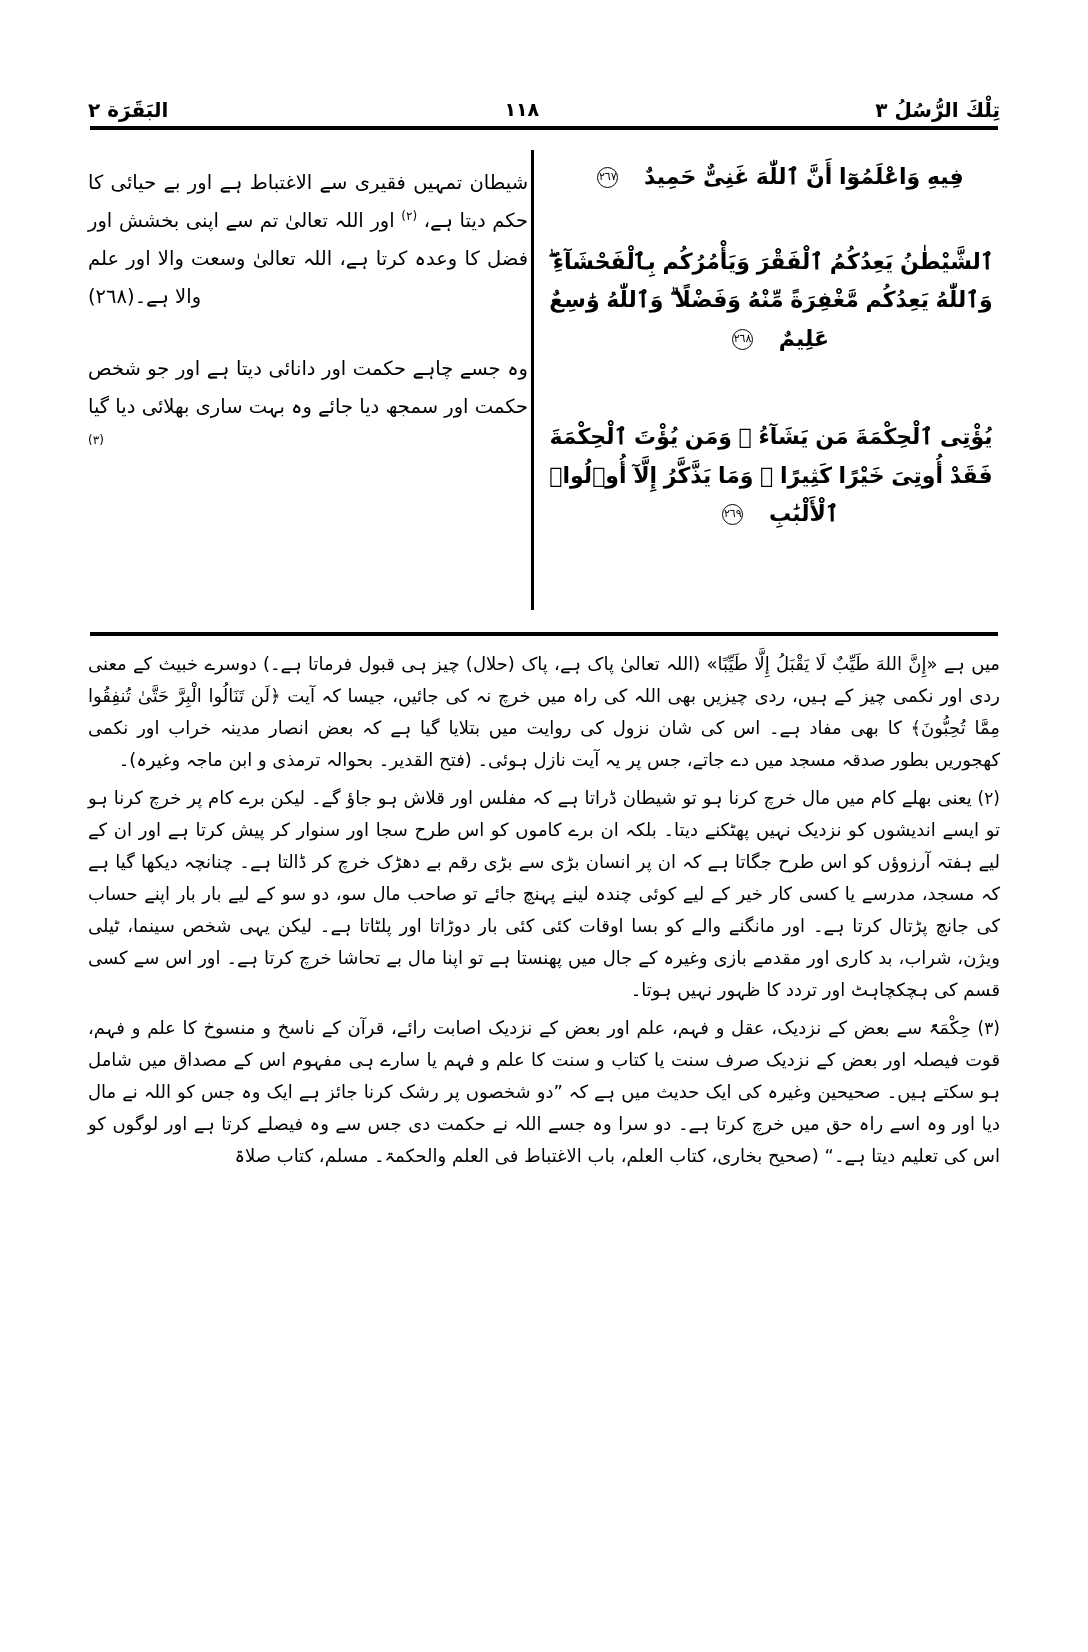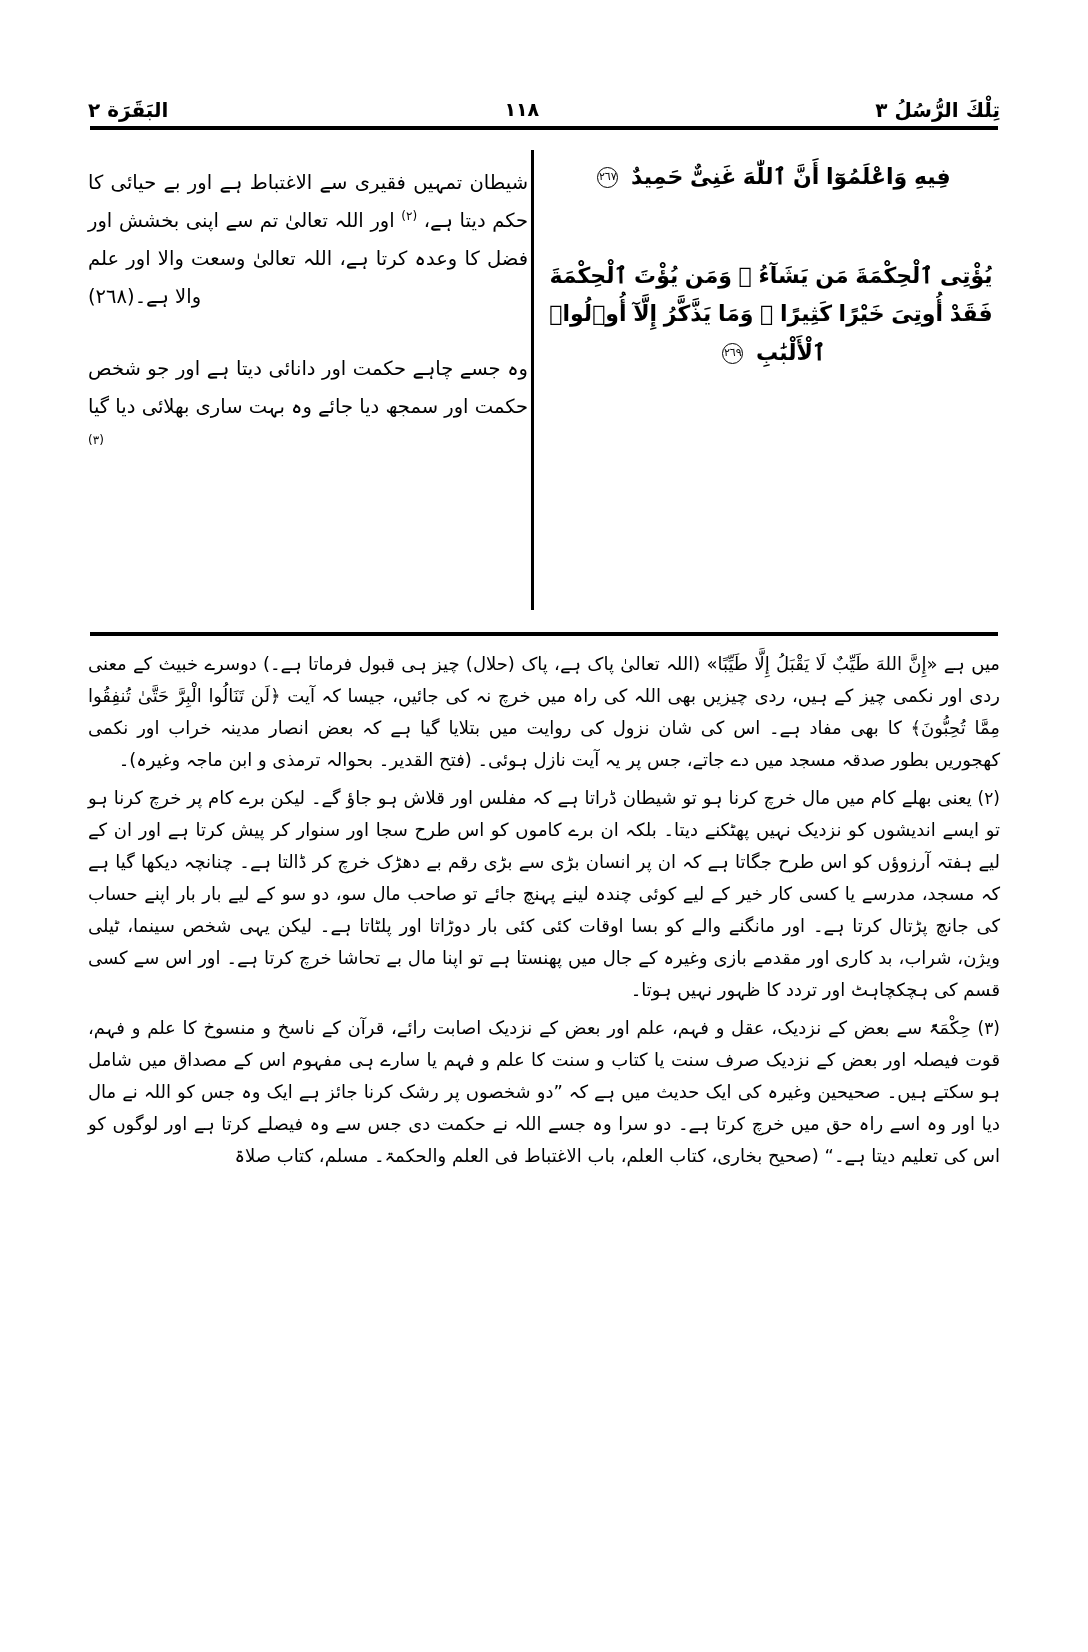--- a/index.html
+++ b/index.html
@@ -112,21 +112,21 @@
     display: inline-block;
     border: 1.5px solid #000;
     border-radius: 50%;
     font-size: 11px;
     font-weight: normal;
     width: 19px;
     height: 19px;
     line-height: 17px;
     text-align: center;
     vertical-align: 4px;
-    margin: 0 6px;
+    margin: 0 19px;
   }
 
   .urdu-para {
     font-family: "DejaVu Sans", sans-serif;
     font-size: 19.5px;
     line-height: 1.95;
     direction: rtl;
     text-align: justify;
     text-align-last: left;
     margin-bottom: 4px;
@@ -189,20 +189,24 @@
 
     <div class="col-divider"></div>
 
     <div class="arabic-col">
 
       <div class="ayah-block b1">
         <span>فِيهِ وَاعْلَمُوٓا أَنَّ ٱللّٰهَ غَنِىٌّ حَمِيدٌ</span>
         <span class="ayah-num">٢٦٧</span>
       </div>
 
+      <div class="ayah-block b2">
+        <span>ٱلشَّيْطٰنُ يَعِدُكُمُ ٱلْفَقْرَ وَيَأْمُرُكُم بِٱلْفَحْشَآءِ ۖ وَٱللّٰهُ يَعِدُكُم مَّغْفِرَةً مِّنْهُ وَفَضْلًا ۗ وَٱللّٰهُ وَٰسِعٌ عَلِيمٌ</span>
+        <span class="ayah-num">٢٦٨</span>
+      </div>
 
       <div class="ayah-block b3">
         <span>يُؤْتِى ٱلْحِكْمَةَ مَن يَشَآءُ ۚ وَمَن يُؤْتَ ٱلْحِكْمَةَ فَقَدْ أُوتِىَ خَيْرًا كَثِيرًا ۗ وَمَا يَذَّكَّرُ إِلَّآ أُو۟لُوا۟ ٱلْأَلْبَٰبِ</span>
         <span class="ayah-num">٢٦٩</span>
       </div>
 
     </div>
 
     <div class="urdu-col">
 

